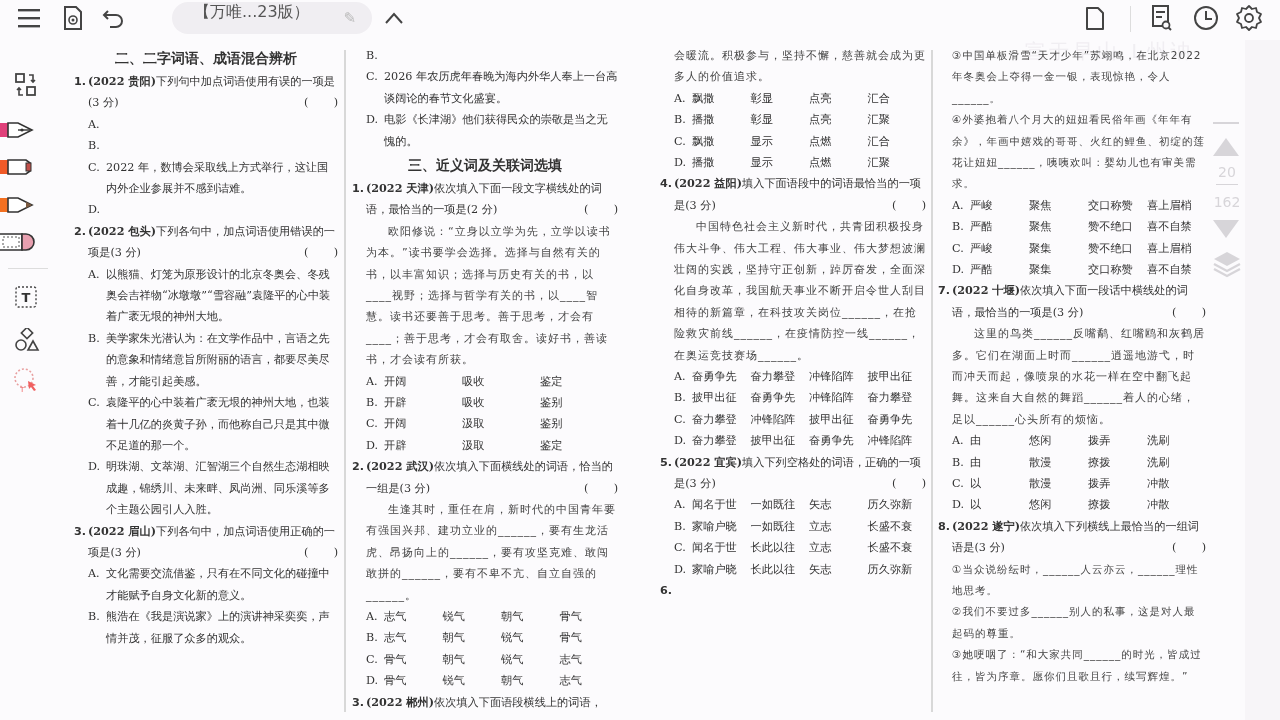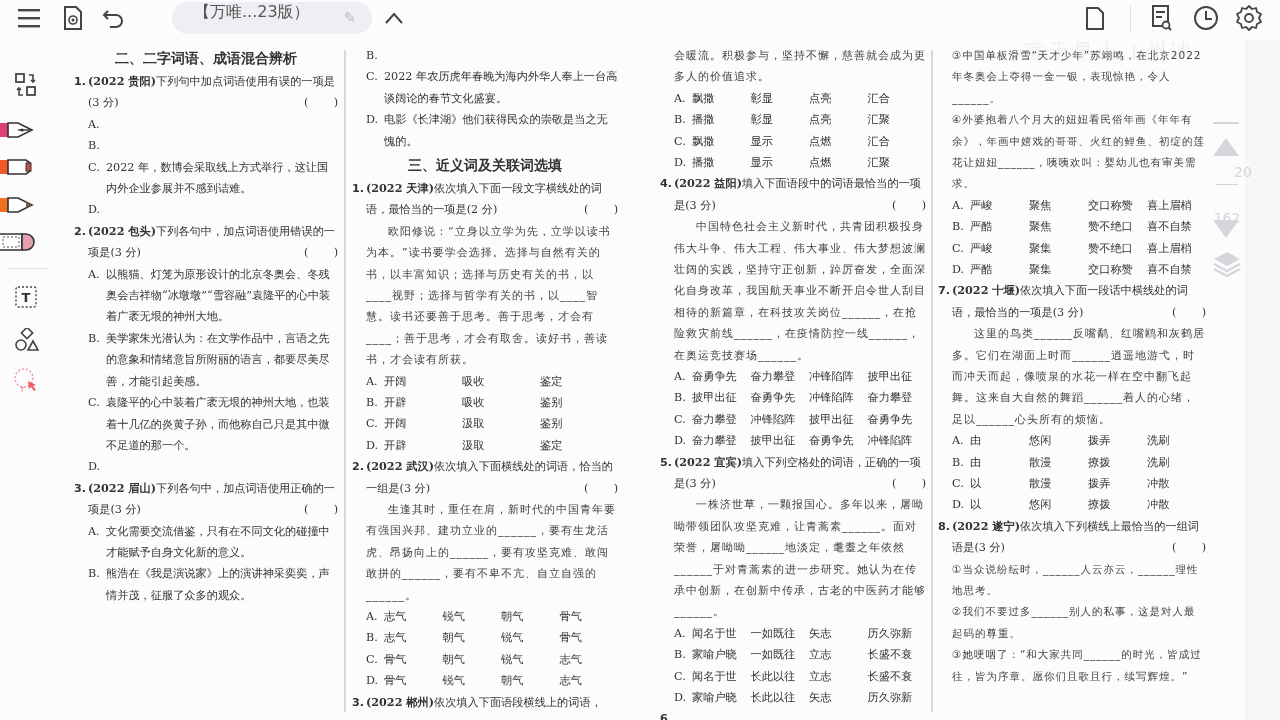--- a/index.html
+++ b/index.html
@@ -158,23 +158,23 @@
         <path d="M16 14 l8 4 l-3 1 l3 4 l-2 1 l-3 -4 l-2 2 z" fill="#f06060"></path>
         <text x="8" y="25" font-size="7" fill="#f06060" font-family="DejaVu Sans, sans-serif">T</text>
       </svg>
   </div>
 </div>
 
 <div class="rail-strip"></div>
 <div class="right-rail">
   <div style="position:absolute;left:3px;top:2px;width:26px;height:2px;background:#d7d5d9;"></div>
   <div style="position:absolute;left:3px;top:18px;width:0;height:0;border-left:13px solid transparent;border-right:13px solid transparent;border-bottom:18px solid #d7d5d9;"></div>
-  <div style="position:absolute;left:16px;top:44px;width:34px;font-size:14px;">20</div>
+  <div style="position:absolute;left:0;top:44px;width:34px;font-size:14px;">20</div>
   <div style="position:absolute;left:6px;top:64px;width:22px;height:1px;background:#d7d5d9;"></div>
-  <div style="position:absolute;left:0;top:74px;width:34px;font-size:14px;margin-top:16px;">162</div>
+  <div style="position:absolute;left:0;top:74px;width:34px;font-size:14px;">162</div>
   <div style="position:absolute;left:3px;top:100px;width:0;height:0;border-left:13px solid transparent;border-right:13px solid transparent;border-top:18px solid #d7d5d9;"></div>
   <div style="position:absolute;left:2px;top:130px;">
     <svg width="30" height="28" viewBox="0 0 30 28">
         <path d="M15 2 L28 9 L15 16 L2 9 Z" fill="#d7d5d9"></path>
         <path d="M2 14 L15 21 L28 14" fill="none" stroke="#d7d5d9" stroke-width="2.4"></path>
         <path d="M2 19 L15 26 L28 19" fill="none" stroke="#d7d5d9" stroke-width="2.4"></path>
       </svg>
   </div>
 </div>
 
@@ -218,20 +218,21 @@
     <div class="opt">
         <span class="ol">B.</span>
         <span class="ot">美学家朱光潜认为：在文学作品中，言语之先的意象和情绪意旨所附丽的语言，都要尽美尽善，才能引起美感。</span>
       </div>
     <div class="opt">
         <span class="ol">C.</span>
         <span class="ot">袁隆平的心中装着广袤无垠的神州大地，也装着十几亿的炎黄子孙，而他称自己只是其中微不足道的那一个。</span>
       </div>
     <div class="opt">
         <span class="ol">D.</span>
+        <span class="ot">明珠湖、文萃湖、汇智湖三个自然生态湖相映成趣，锦绣川、未来畔、凤尚洲、同乐溪等多个主题公园引人入胜。</span>
       </div>
     <div class="q">
       <span class="qn">3.</span>
       <span class="qtext"><span class="qsrc">(2022 眉山)</span><span>下列各句中，加点词语使用正确的一项是(3 分)</span><span class="paren">
             <span>(</span>
             <span>)</span>
           </span></span>
     </div>
     <div class="opt">
         <span class="ol">A.</span>
@@ -243,21 +244,21 @@
       </div>
 
   </div>
 
   <div class="col" style="left:352px;width:266px;">
     <div class="opt">
         <span class="ol">B.</span>
       </div>
     <div class="opt">
         <span class="ol">C.</span>
-        <span class="ot">2022 年农历虎年春晚为海内外华人奉上一台高谈阔论的春节文化盛宴。</span>
+        <span class="ot">2026 年农历虎年春晚为海内外华人奉上一台高谈阔论的春节文化盛宴。</span>
       </div>
     <div class="opt">
         <span class="ol">D.</span>
         <span class="ot">电影《长津湖》他们获得民众的崇敬是当之无愧的。</span>
       </div>
     <div class="sec-title">三、近义词及关联词选填</div>
     <div class="q">
       <span class="qn">1.</span>
       <span class="qtext"><span class="qsrc">(2022 天津)</span><span>依次填入下面一段文字横线处的词语，最恰当的一项是(2 分)</span><span class="paren">
             <span>(</span>
@@ -405,21 +406,20 @@
           <span class="cc">冲锋陷阵</span>
         </div>
     </div>
     <div class="q">
       <span class="qn">5.</span>
       <span class="qtext"><span class="qsrc">(2022 宜宾)</span><span>填入下列空格处的词语，正确的一项是(3 分)</span><span class="paren">
             <span>(</span>
             <span>)</span>
           </span></span>
     </div>
-    <div class="passage">一株济世草，一颗报国心。多年以来，屠呦呦带领团队攻坚克难，让青蒿素______。面对荣誉，屠呦呦______地淡定，耄耋之年依然______于对青蒿素的进一步研究。她认为在传承中创新，在创新中传承，古老的中医药才能够______。</div>
     <div class="choices">
       <div class="choice-row">
           <span class="cl">A.</span>
           <span class="cc">闻名于世</span>
           <span class="cc">一如既往</span>
           <span class="cc">矢志</span>
           <span class="cc">历久弥新</span>
         </div>
       <div class="choice-row">
           <span class="cl">B.</span>

